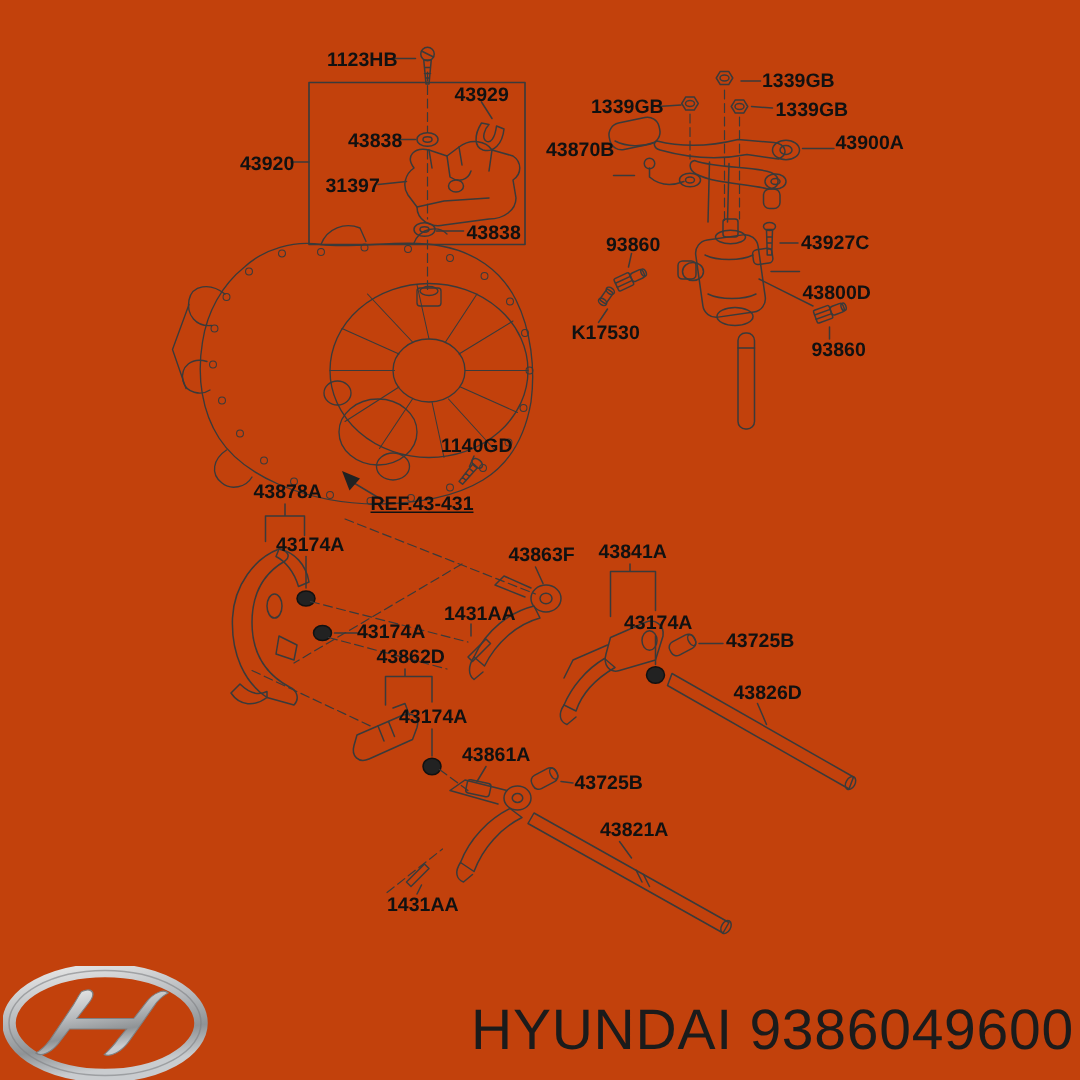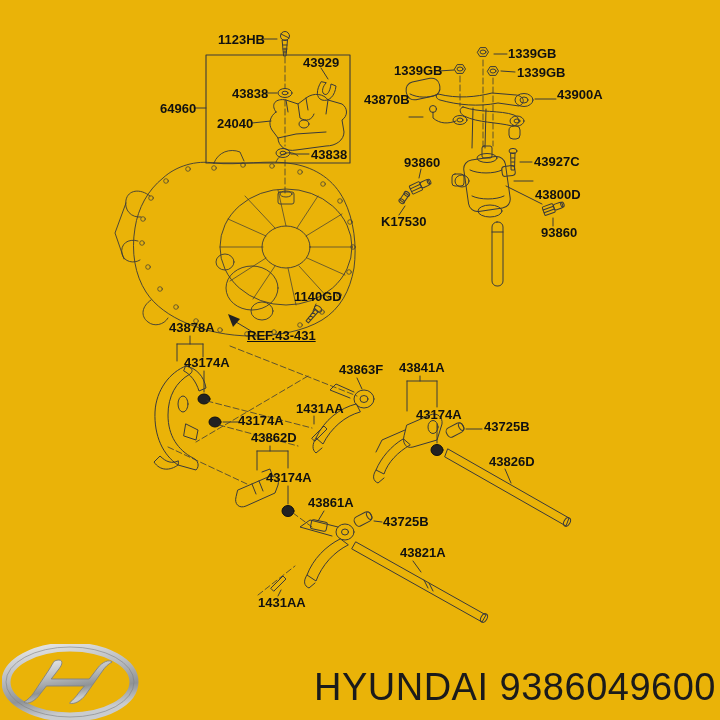--- a/index.html
+++ b/index.html
@@ -1,17 +1,17 @@
 <!DOCTYPE html>
 <html><head>
 <meta charset="utf-8">
 <style>
   html,body{margin:0;padding:0;background:#fff;}
   #stage{
-    position:relative;width:720px;height:720px;background:#eab308;overflow:hidden;
+    position:relative;width:720px;height:720px;background:#c2410c;overflow:hidden;
     font-family:"Liberation Sans",sans-serif;
   }
   #diagram-svg{position:absolute;left:0;top:0;}
   .lbl{
     position:absolute;font-size:13px;font-weight:bold;color:#111;
     white-space:nowrap;line-height:13px;letter-spacing:0;
   }
   .lbl.underline{text-decoration:underline;text-align:right;}
   #footer-line{
     position:absolute;left:314px;top:666px;font-size:38px;font-weight:400;
@@ -306,22 +306,22 @@
         <path d="M382,522 L374,521"></path>
         <path d="M413,561 L421,572"></path>
         <path d="M278,596 L281,590"></path>
       </g>
     </g>
   </svg>
 
   <span class="lbl" style="left:218px;top:33px">1123HB</span>
   <span class="lbl" style="left:303px;top:56px">43929</span>
   <span class="lbl" style="left:232px;top:87px">43838</span>
-  <span class="lbl" style="left:160px;top:102px">64960</span>
-  <span class="lbl" style="left:217px;top:117px">24040</span>
+  <span class="lbl" style="left:160px;top:102px">43920</span>
+  <span class="lbl" style="left:217px;top:117px">31397</span>
   <span class="lbl" style="left:311px;top:148px">43838</span>
   <span class="lbl" style="left:394px;top:64px">1339GB</span>
   <span class="lbl" style="left:508px;top:47px">1339GB</span>
   <span class="lbl" style="left:517px;top:66px">1339GB</span>
   <span class="lbl" style="left:557px;top:88px">43900A</span>
   <span class="lbl" style="left:364px;top:93px">43870B</span>
   <span class="lbl" style="left:404px;top:156px">93860</span>
   <span class="lbl" style="left:534px;top:155px">43927C</span>
   <span class="lbl" style="left:535px;top:188px">43800D</span>
   <span class="lbl" style="left:381px;top:215px">K17530</span>

